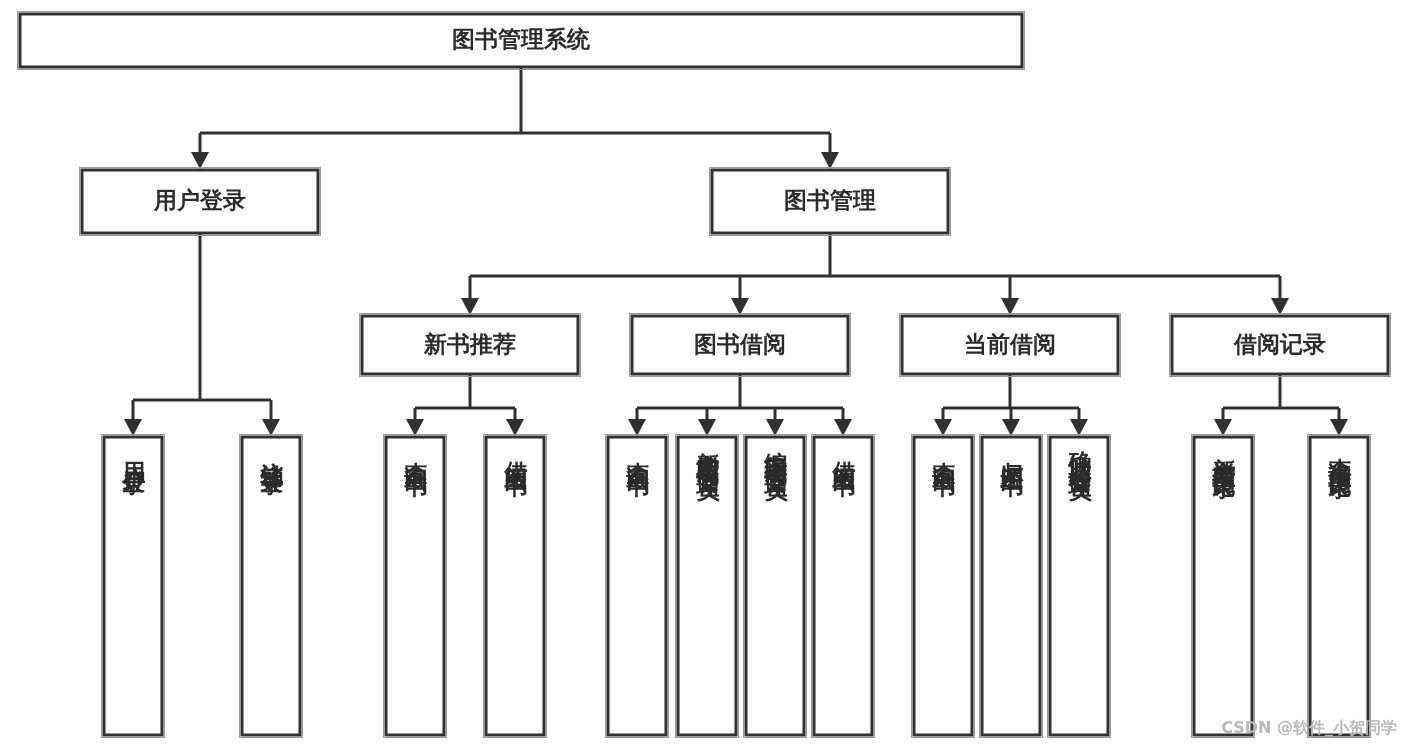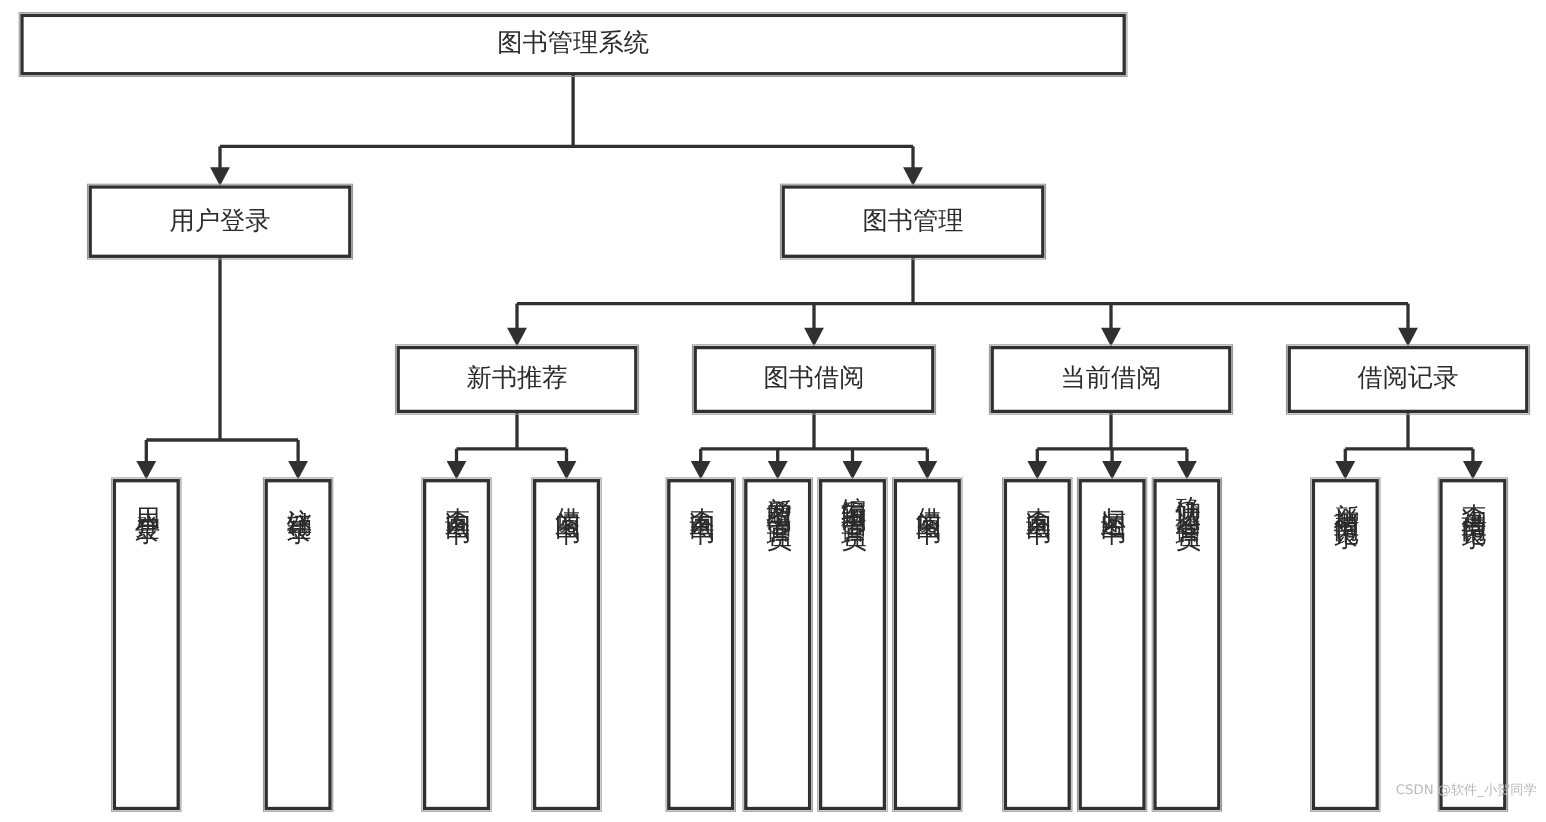--- a/index.html
+++ b/index.html
@@ -14,20 +14,21 @@
     position: relative;
     overflow: hidden;
     font-family: "DejaVu Sans", "Liberation Sans", sans-serif;
   }
   #diagram-root {
     position: absolute;
     left: 0;
     top: 0;
     width: 1405px;
     height: 747px;
+    font-weight: bold;
   }
   svg.flow {
     display: block;
     width: 1405px;
     height: 747px;
   }
   .node-rect {
     fill: #ffffff;
     stroke: #303030;
     stroke-width: 3;
@@ -59,23 +60,23 @@
     font-size: 23px;
     fill: #2b2b2b;
     text-anchor: middle;
     dominant-baseline: middle;
     writing-mode: vertical-rl;
     letter-spacing: 4px;
   }
   .watermark {
     position: absolute;
     right: 8px;
-    bottom: 20px;
-    font-family: "DejaVu Sans", "Liberation Sans", sans-serif;
-    font-size: 12px;
+    bottom: 8px;
+    font-family: "DejaVu Sans", "Liberation Sans", sans-serif;
+    font-size: 16px;
     color: #b9b9b9;
     white-space: nowrap;
     user-select: none;
   }
 </style>
 </head>
 <body>
 
 <div id="diagram-root">
   <svg class="flow" viewBox="0 0 1405 747" xmlns="http://www.w3.org/2000/svg">

